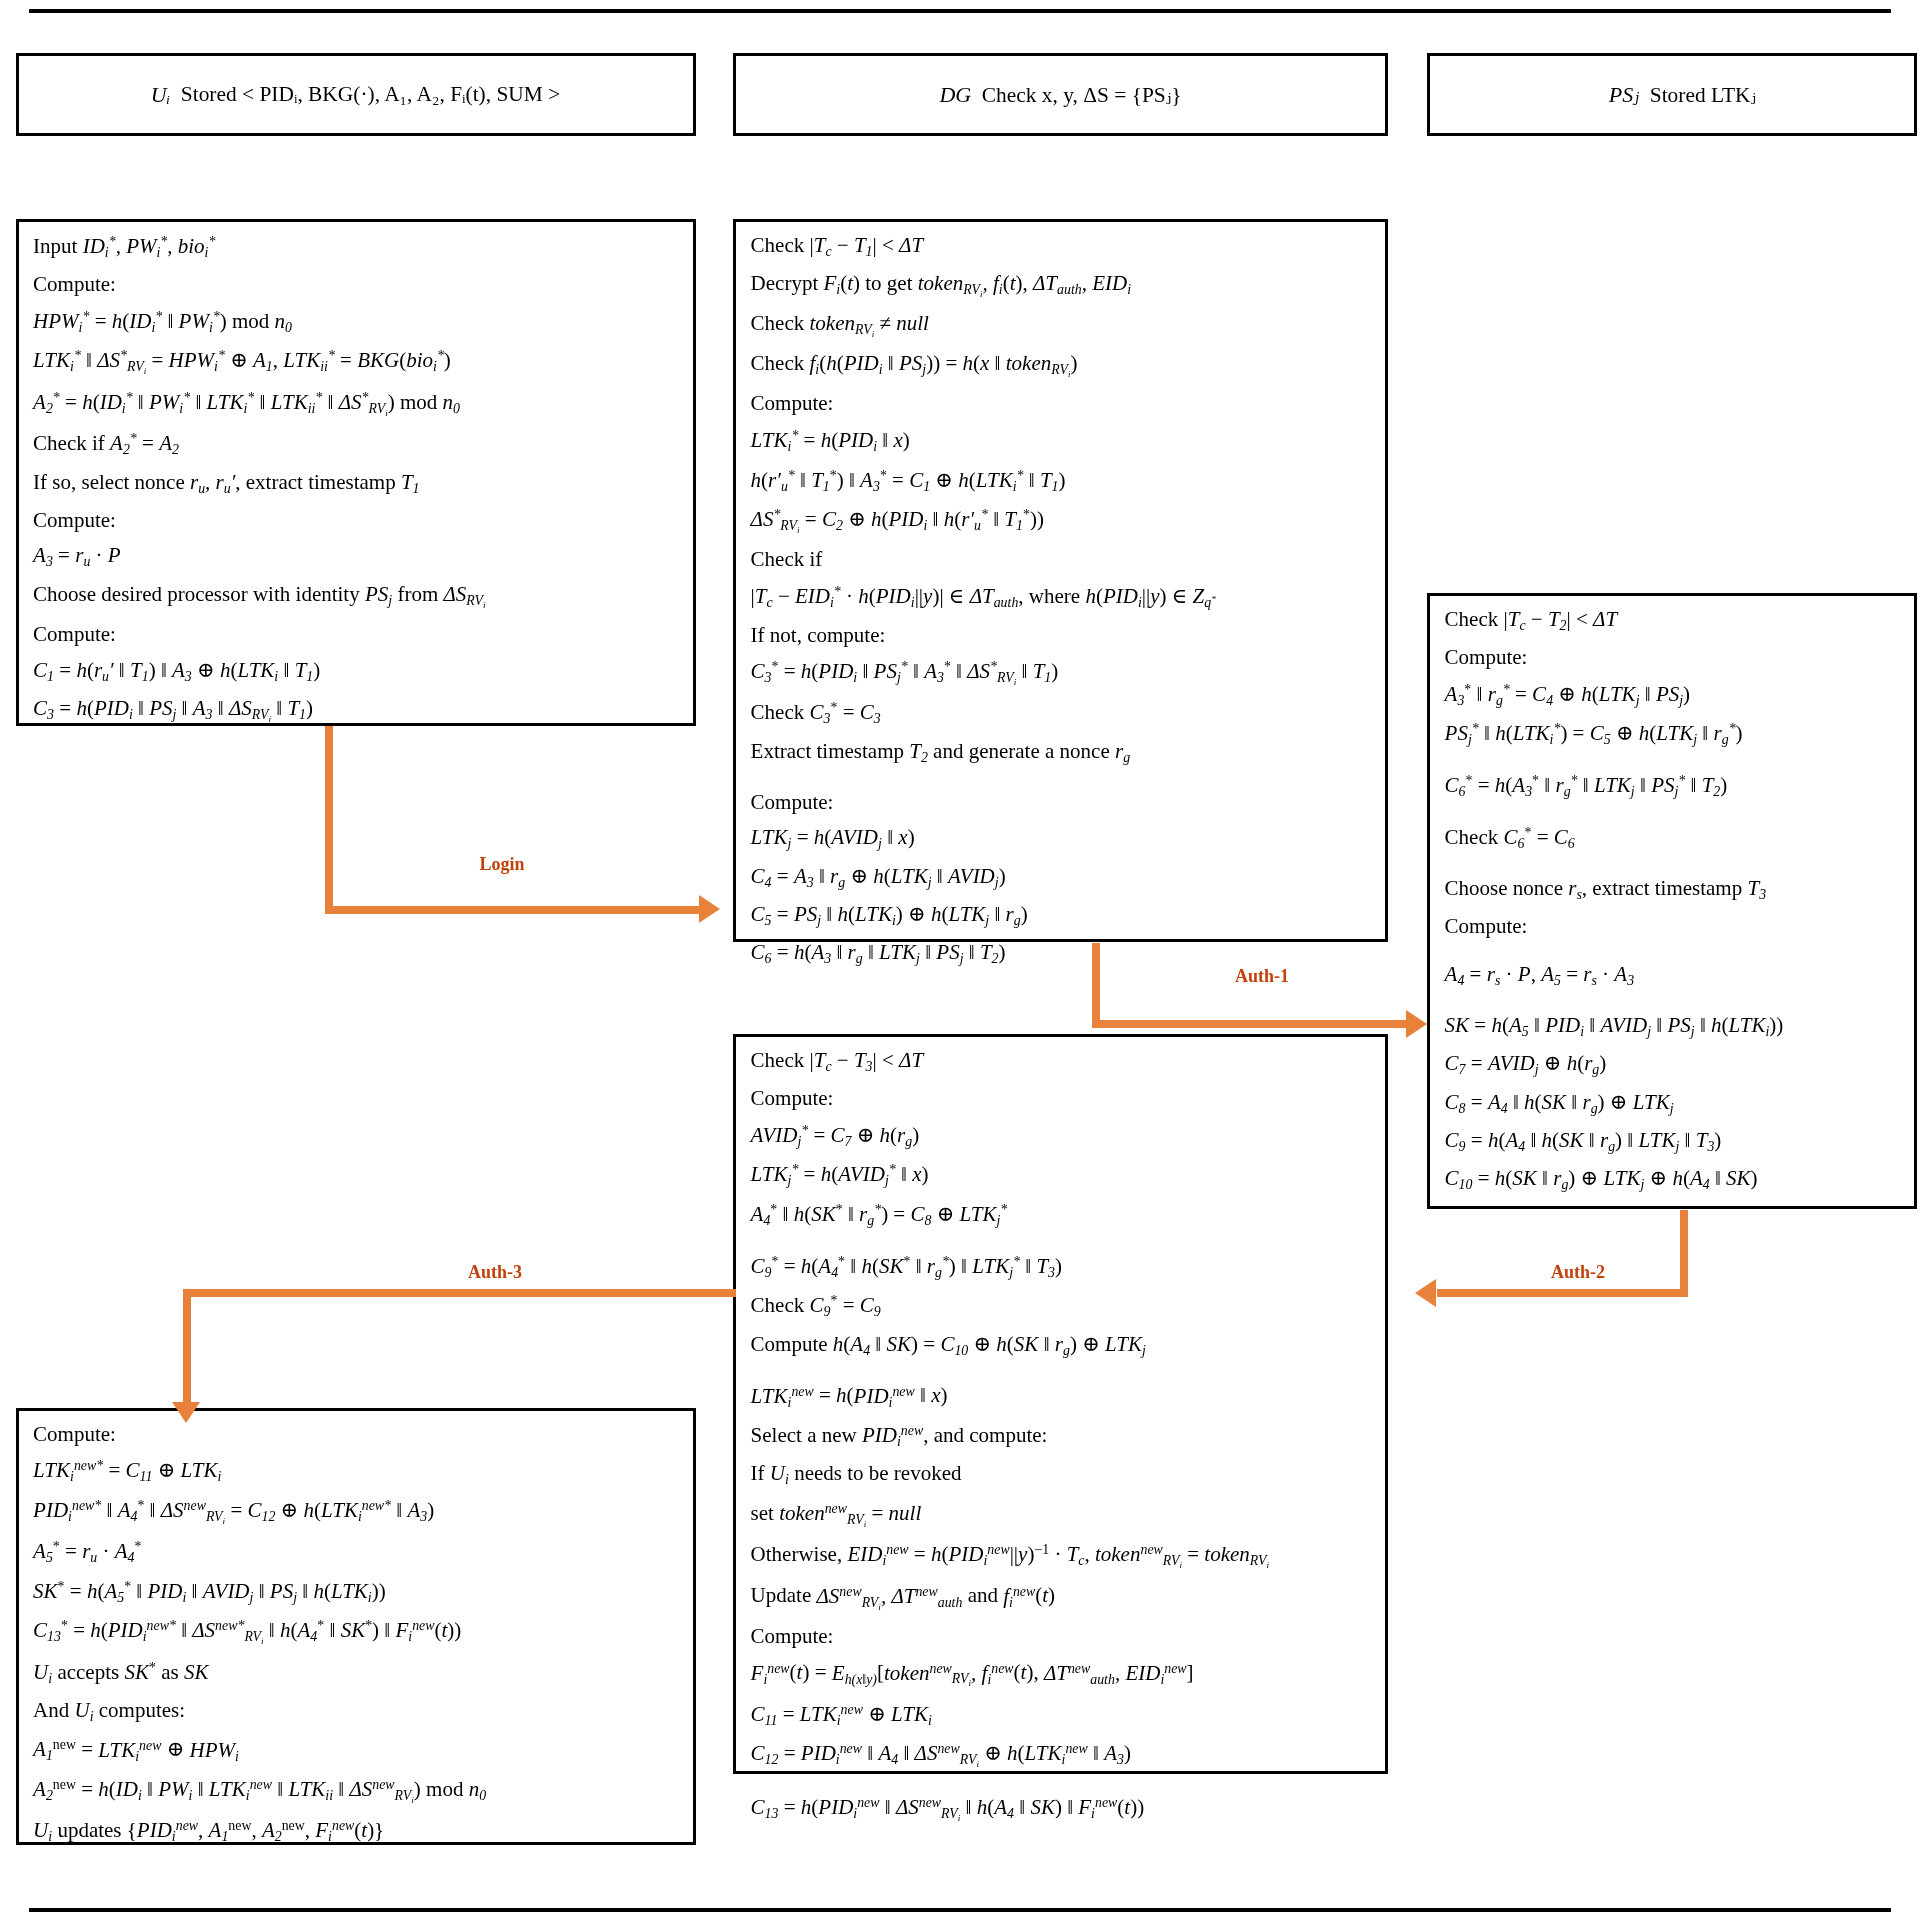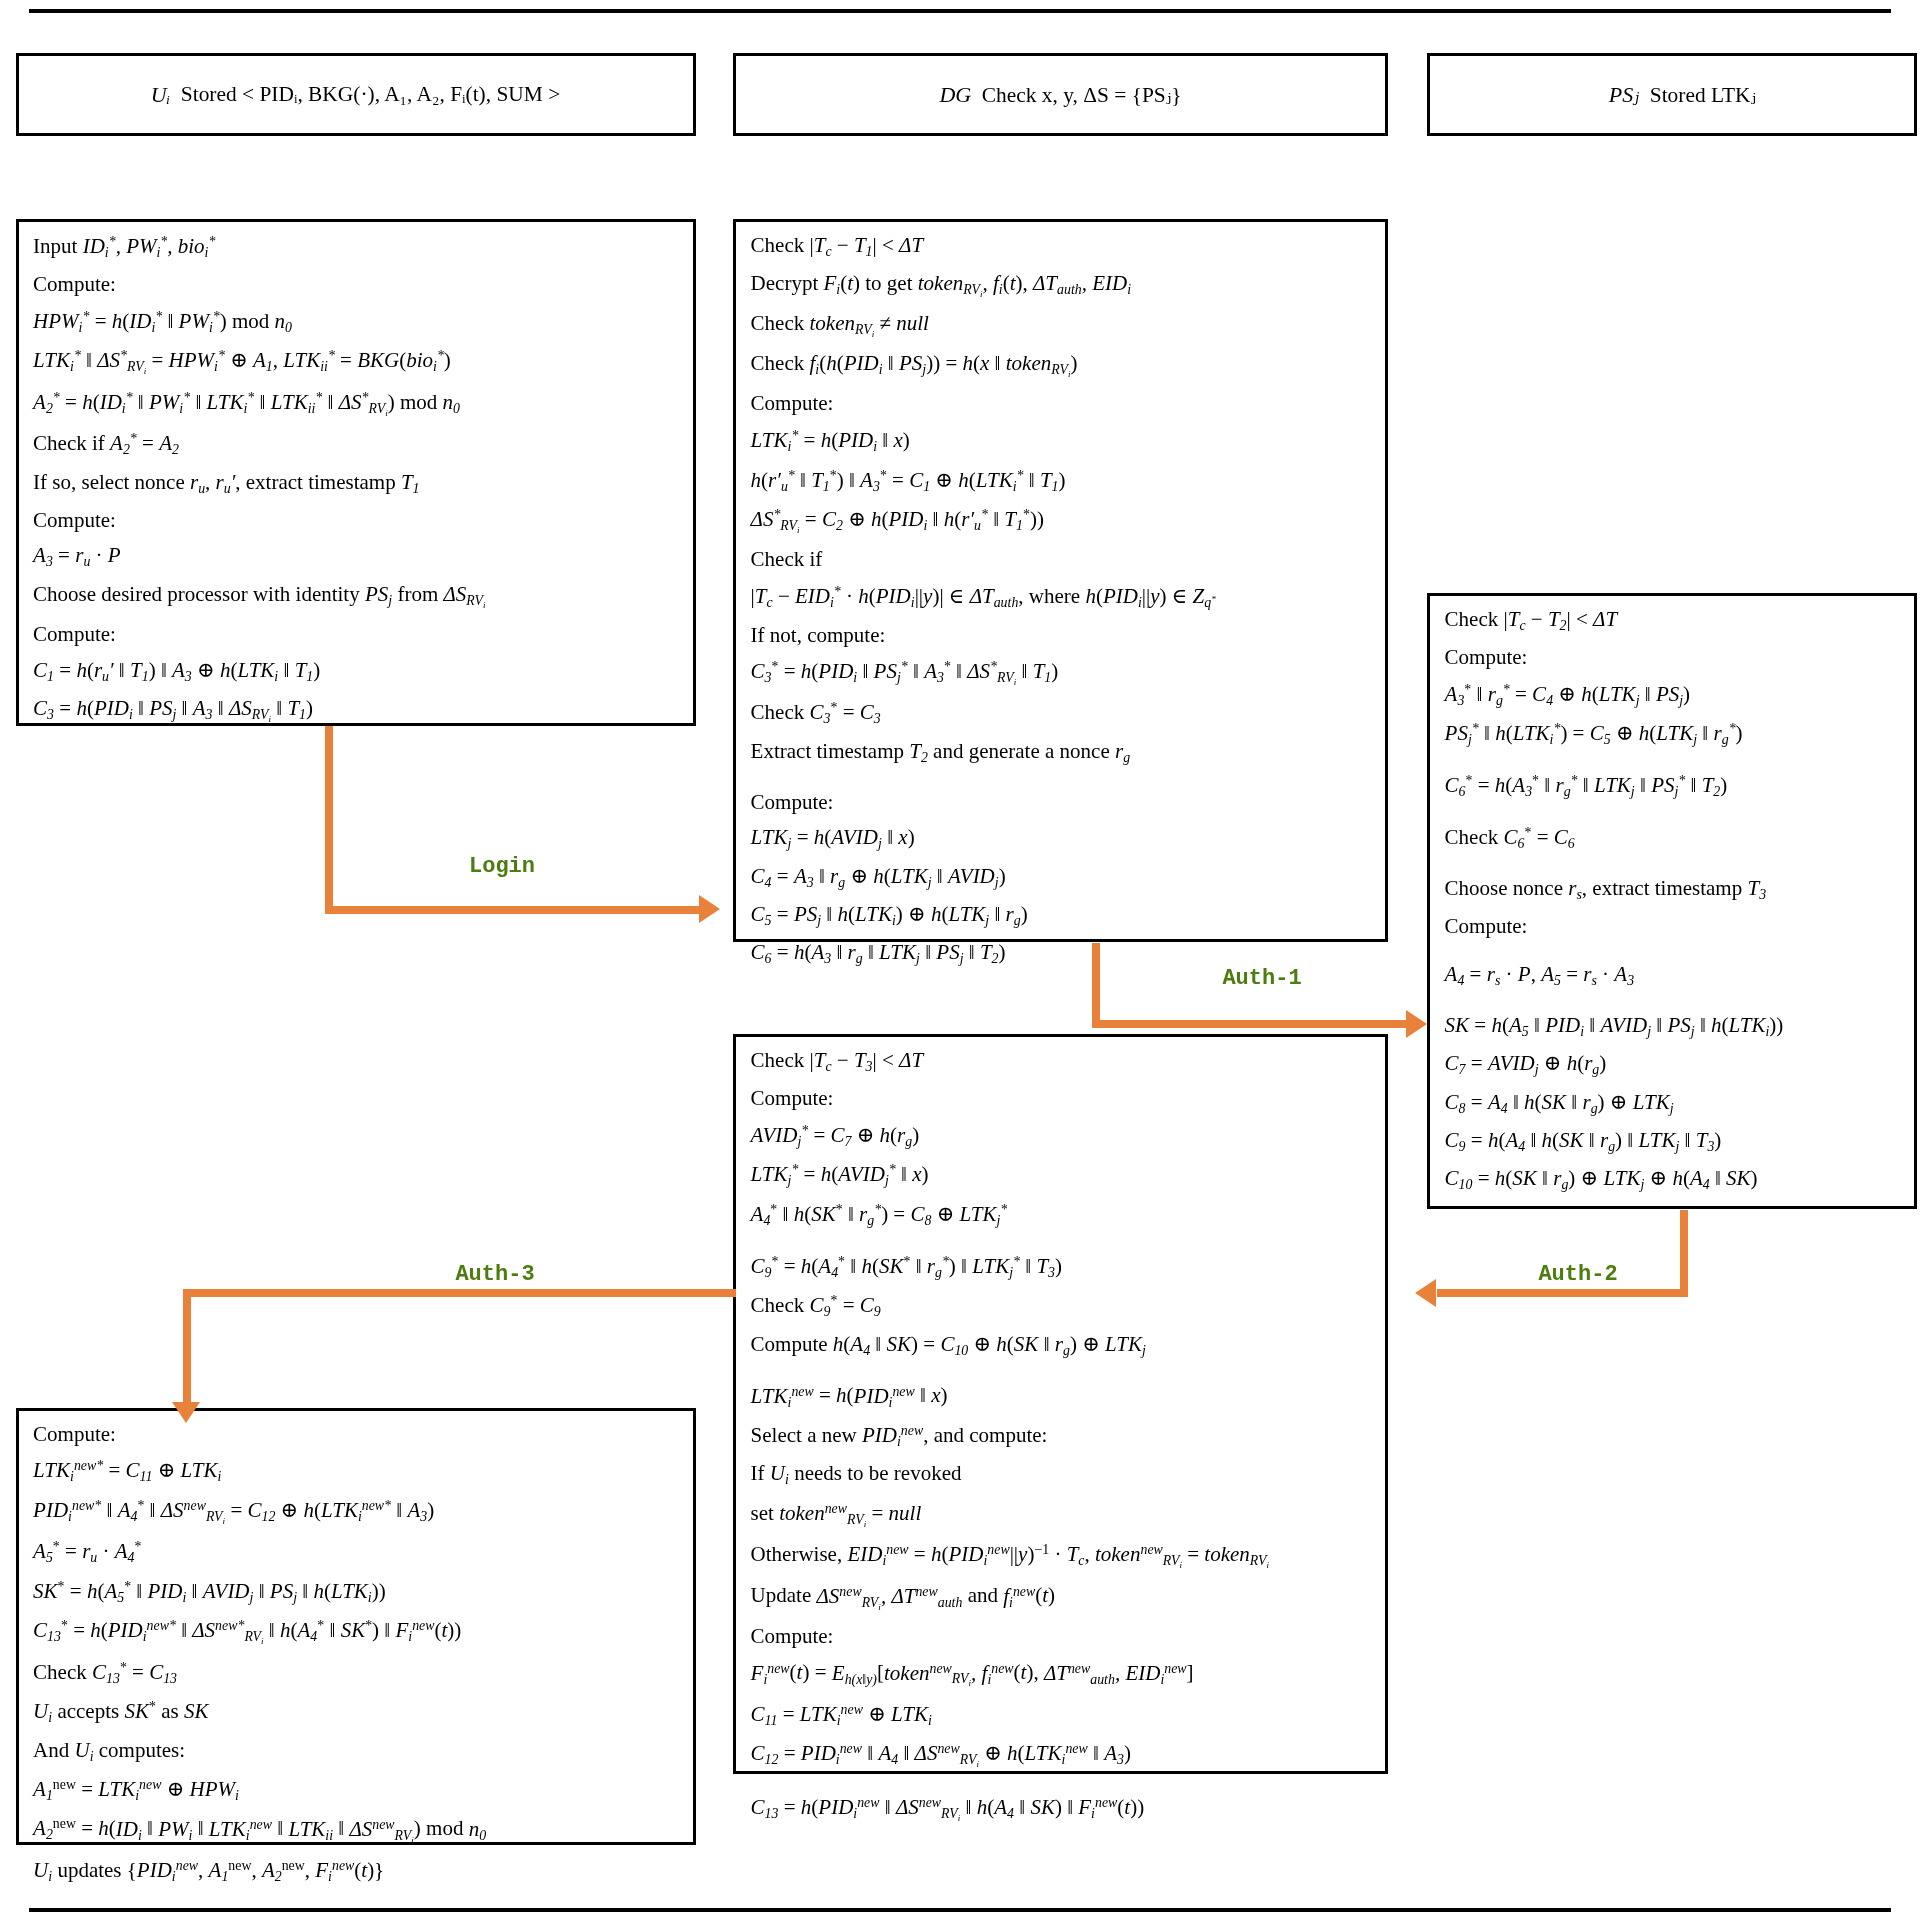--- a/index.html
+++ b/index.html
@@ -20,21 +20,21 @@
   .lines{padding:12.6px 14.6px 8.7px 14.6px;box-sizing:border-box;}
   .ln{font-size:21px;line-height:1.0;white-space:nowrap;margin-bottom:14.6px;}
   .ln.gap{margin-bottom:27px;}
   .ln em{font-style:italic;}
   sub{font-size:.66em;vertical-align:-0.28em;font-style:italic;}
   sup{font-size:.66em;vertical-align:0.52em;}
   .up{font-style:normal;}
 
   
   .abar{position:absolute;background:#E8813A;}
-  .alabel{position:absolute;font-weight:bold;font-size:22px;color:#4d7c0f;font-family:Liberation Mono, monospace;}
+  .alabel{position:absolute;font-weight:bold;font-size:18px;color:#c2410c;}
   .ahead{position:absolute;width:0;height:0;}
   .ahead.right{border-top:14.6px solid transparent;border-bottom:14.6px solid transparent;border-left:21.4px solid #E8813A;}
   .ahead.left{border-top:14.6px solid transparent;border-bottom:14.6px solid transparent;border-right:21.4px solid #E8813A;}
   .ahead.down{border-left:14.6px solid transparent;border-right:14.6px solid transparent;border-top:21.4px solid #E8813A;}
 </style>
 </head>
 <body>
 
 <div class="rule" id="rule-top"></div>
 <div class="rule" id="rule-bottom"></div>
@@ -131,21 +131,20 @@
   <div class="ln"><em>C</em><sub>13</sub> = <em>h</em>(<em>PID<sub>i</sub><sup>new</sup></em> ‖ <em>ΔS<sup>new</sup><sub>RV<sub>i</sub></sub></em> ‖ <em>h</em>(<em>A</em><sub>4</sub> ‖ <em>SK</em>) ‖ <em>F<sub>i</sub><sup>new</sup></em>(<em>t</em>))</div>
 </div>
 
 <div class="box lines" style="left:15.5px;top:1408px;width:680px;height:437px;">
   <div class="ln">Compute:</div>
   <div class="ln"><em>LTK<sub>i</sub><sup>new*</sup></em> = <em>C</em><sub>11</sub> ⊕ <em>LTK<sub>i</sub></em></div>
   <div class="ln"><em>PID<sub>i</sub><sup>new*</sup></em> ‖ <em>A</em><sub>4</sub><sup>*</sup> ‖ <em>ΔS<sup>new</sup><sub>RV<sub>i</sub></sub></em> = <em>C</em><sub>12</sub> ⊕ <em>h</em>(<em>LTK<sub>i</sub><sup>new*</sup></em> ‖ <em>A</em><sub>3</sub>)</div>
   <div class="ln"><em>A</em><sub>5</sub><sup>*</sup> = <em>r<sub>u</sub></em> · <em>A</em><sub>4</sub><sup>*</sup></div>
   <div class="ln"><em>SK</em><sup>*</sup> = <em>h</em>(<em>A</em><sub>5</sub><sup>*</sup> ‖ <em>PID<sub>i</sub></em> ‖ <em>AVID<sub>j</sub></em> ‖ <em>PS<sub>j</sub></em> ‖ <em>h</em>(<em>LTK<sub>i</sub></em>))</div>
   <div class="ln"><em>C</em><sub>13</sub><sup>*</sup> = <em>h</em>(<em>PID<sub>i</sub><sup>new*</sup></em> ‖ <em>ΔS<sup>new*</sup><sub>RV<sub>i</sub></sub></em> ‖ <em>h</em>(<em>A</em><sub>4</sub><sup>*</sup> ‖ <em>SK</em><sup>*</sup>) ‖ <em>F<sub>i</sub><sup>new</sup></em>(<em>t</em>))</div>
-  <div class="ln">Check <em>C</em><sub>13</sub><sup>*</sup> = <em>C</em><sub>13</sub></div>
   <div class="ln"><em>U<sub>i</sub></em> accepts <em>SK</em><sup>*</sup> as <em>SK</em></div>
   <div class="ln">And <em>U<sub>i</sub></em> computes:</div>
   <div class="ln"><em>A</em><sub>1</sub><sup>new</sup> = <em>LTK<sub>i</sub><sup>new</sup></em> ⊕ <em>HPW<sub>i</sub></em></div>
   <div class="ln"><em>A</em><sub>2</sub><sup>new</sup> = <em>h</em>(<em>ID<sub>i</sub></em> ‖ <em>PW<sub>i</sub></em> ‖ <em>LTK<sub>i</sub><sup>new</sup></em> ‖ <em>LTK<sub>ii</sub></em> ‖ <em>ΔS<sup>new</sup><sub>RV<sub>i</sub></sub></em>) <span class="up">mod</span> <em>n<sub>0</sub></em></div>
   <div class="ln"><em>U<sub>i</sub></em> updates {<em>PID<sub>i</sub><sup>new</sup></em>, <em>A</em><sub>1</sub><sup>new</sup>, <em>A</em><sub>2</sub><sup>new</sup>, <em>F<sub>i</sub><sup>new</sup></em>(<em>t</em>)}</div>
 </div>
 
 <div class="abar" style="left:325px;top:726px;width:7.8px;height:187px;"></div>
 <div class="abar" style="left:325px;top:906px;width:374px;height:7.8px;"></div>
 <div class="ahead right" style="left:699px;top:895px;"></div>

